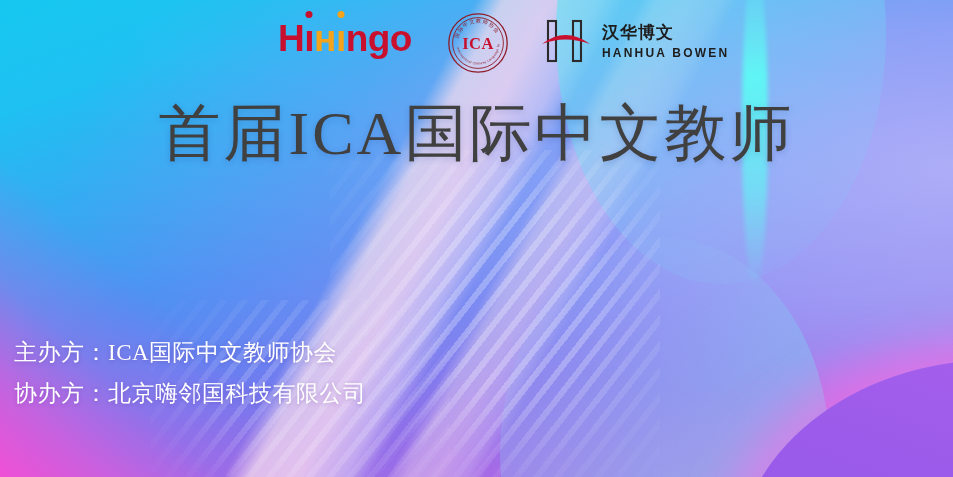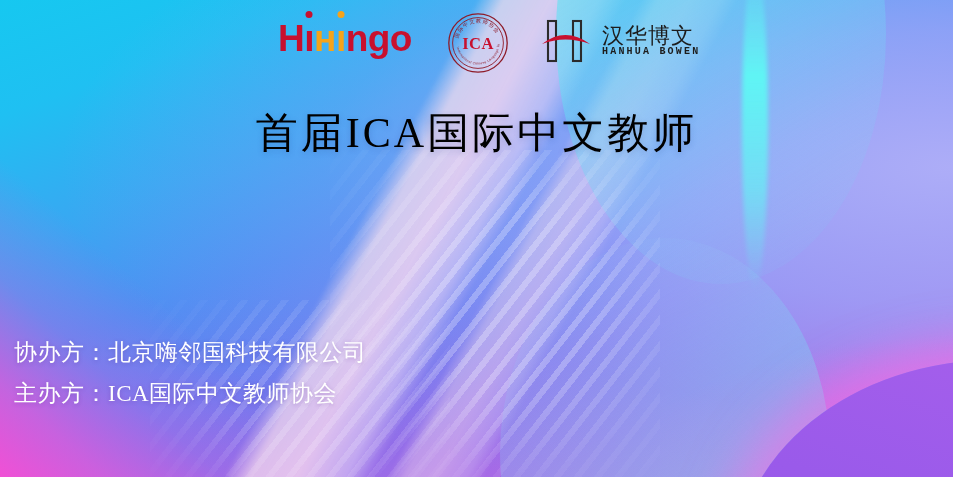--- a/index.html
+++ b/index.html
@@ -228,51 +228,51 @@
     top: 8px;
     width: 160px;
     height: 52px;
   }
   .logo-hanhua .mark { position: absolute; left: 0; top: 2px; width: 52px; height: 46px; }
   .logo-hanhua .cn {
     position: absolute;
     left: 62px;
     top: 5px;
     font-family: "Liberation Sans", sans-serif;
-    font-weight: 400;
-    font-size: 22px;
+    font-weight: 700;
+    font-size: 17px;
     color: #1d1d1d;
     letter-spacing: 1px;
     white-space: nowrap;
   }
   .logo-hanhua .en {
     position: absolute;
     left: 62px;
     top: 30px;
-    font-family: Liberation Mono, monospace;
+    font-family: Liberation Sans, sans-serif;
     font-weight: 700;
-    font-size: 10px;
+    font-size: 12px;
     color: #1d1d1d;
     letter-spacing: 2.2px;
     white-space: nowrap;
   }
 
   
   .title-block {
     position: absolute;
     left: 0;
     top: 92px;
     width: 953px;
     text-align: center;
   }
   .title-line {
-    color: #000000;
+    color: #404040;
     font-family: "Liberation Serif", "DejaVu Serif", serif;
     font-weight: 400;
-    font-size: 42px;
+    font-size: 62px;
     line-height: 82px;
     letter-spacing: 3px;
     text-shadow: 0 2px 6px rgba(30,60,140,0.22);
     white-space: nowrap;
     text-align: center;
   }
 
   
   .org-block {
     position: absolute;
@@ -348,17 +348,17 @@
       <div class="en">HANHUA BOWEN</div>
     </div>
 
   </div>
 
   <div class="title-block">
     <div class="title-line">首届ICA国际中文教师</div>
   </div>
 
   <div class="org-block">
+    <div class="org-line">主办方：ICA国际中文教师协会</div>
     <div class="org-line">协办方：北京嗨邻国科技有限公司</div>
-    <div class="org-line">主办方：ICA国际中文教师协会</div>
   </div>
 
 </div>
 
 </body></html>

